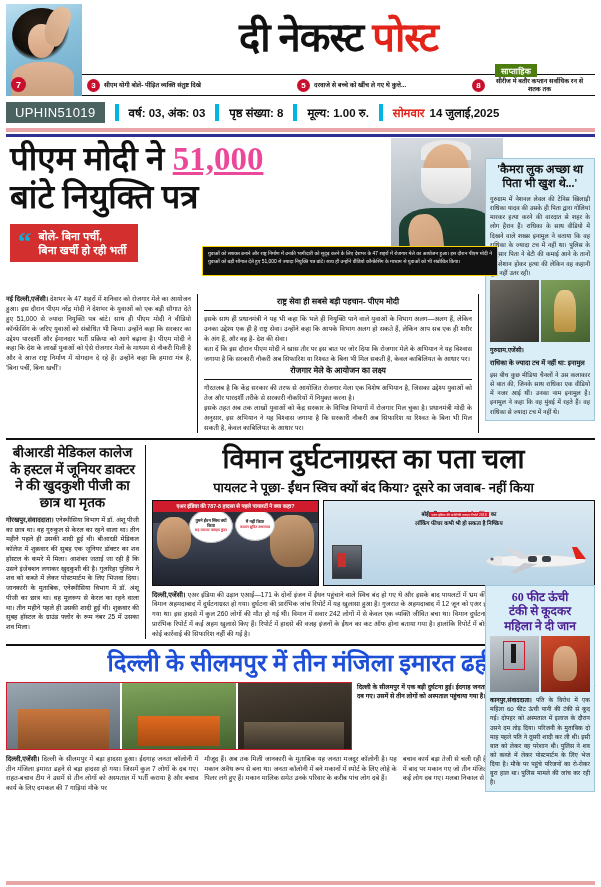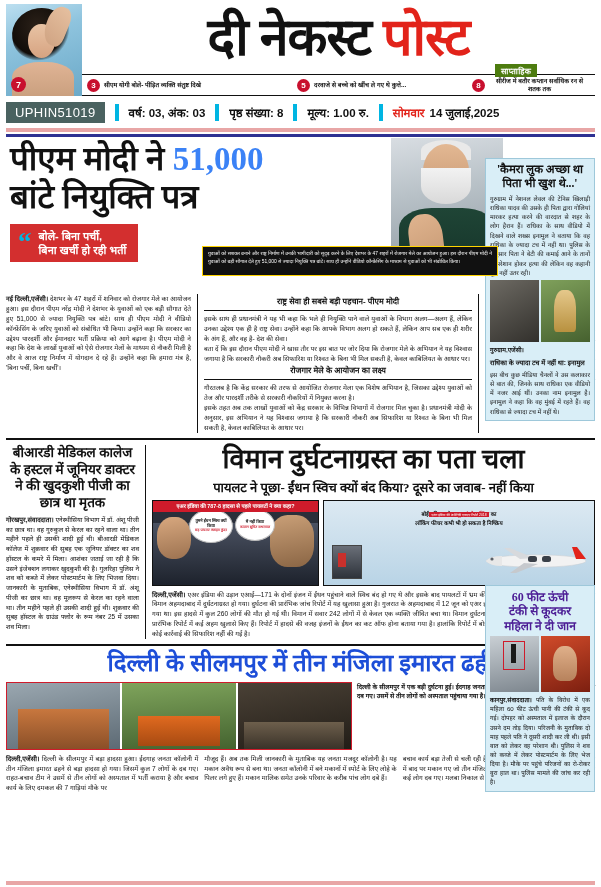--- a/index.html
+++ b/index.html
@@ -49,21 +49,21 @@
   }
   .badge-7 { left:5px; bottom:4px; }
 
   .mast-right { flex:1; display:flex; flex-direction:column; position:relative; }
   .logo-row {
     flex:1; display:flex; align-items:center; justify-content:center;
     position:relative; padding-bottom:2px;
   }
   .logo {
     font-family:"Liberation Serif", serif;
-    font-size:52px; font-weight:bold; letter-spacing:-1px;
+    font-size:40px; font-weight:bold; letter-spacing:-1px;
     line-height:1; white-space:nowrap;
   }
   .logo .blk { color:#111; }
   .logo .red { color:#e2231a; }
   .saptahik {
     position:absolute; right:58px; bottom:-3px;
     background:#4d7c0f; color:#fff; font-size:8px; font-weight:bold;
     padding:1px 6px; letter-spacing:0.2px;
     font-family:"Liberation Sans", sans-serif;
   }
@@ -114,21 +114,21 @@
     background:linear-gradient(180deg,#1f4536,#16352a); border-radius:34% 34% 0 0; }
   .lp-hands { position:absolute; left:18px; bottom:4px; width:34px; height:48px;
     background:linear-gradient(160deg,#e0b48f,#c79a74); border-radius:40% 46% 28% 32%;
     transform:rotate(-7deg); }
 
   .headline { position:relative; z-index:3; padding-left:4px; }
   .hl-line {
     font-family:"Liberation Serif", serif; font-weight:bold;
     font-size:33px; line-height:1.16; color:#111; white-space:nowrap;
   }
-  .hl-num { color:#3b82f6; }
+  .hl-num { color:#ec4899;text-decoration:underline; }
   .subbox {
     margin-top:7px; display:inline-flex; align-items:center; gap:7px;
     background:#d32f2f; color:#fff; padding:5px 12px 5px 8px;
     max-width:196px;
   }
   .quote-mark {
     font-family:"Liberation Serif", serif; font-size:27px; line-height:0.8;
     color:#00b5e2; font-weight:bold;
   }
   .subbox-txt { font-size:11px; font-weight:bold; line-height:1.3; }

